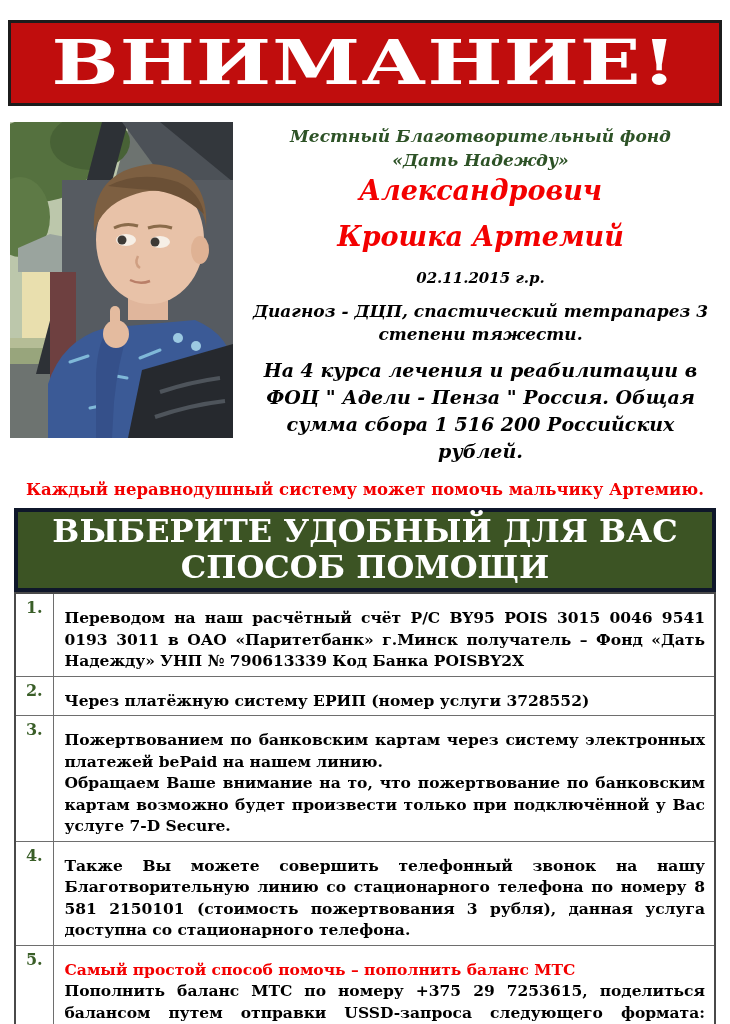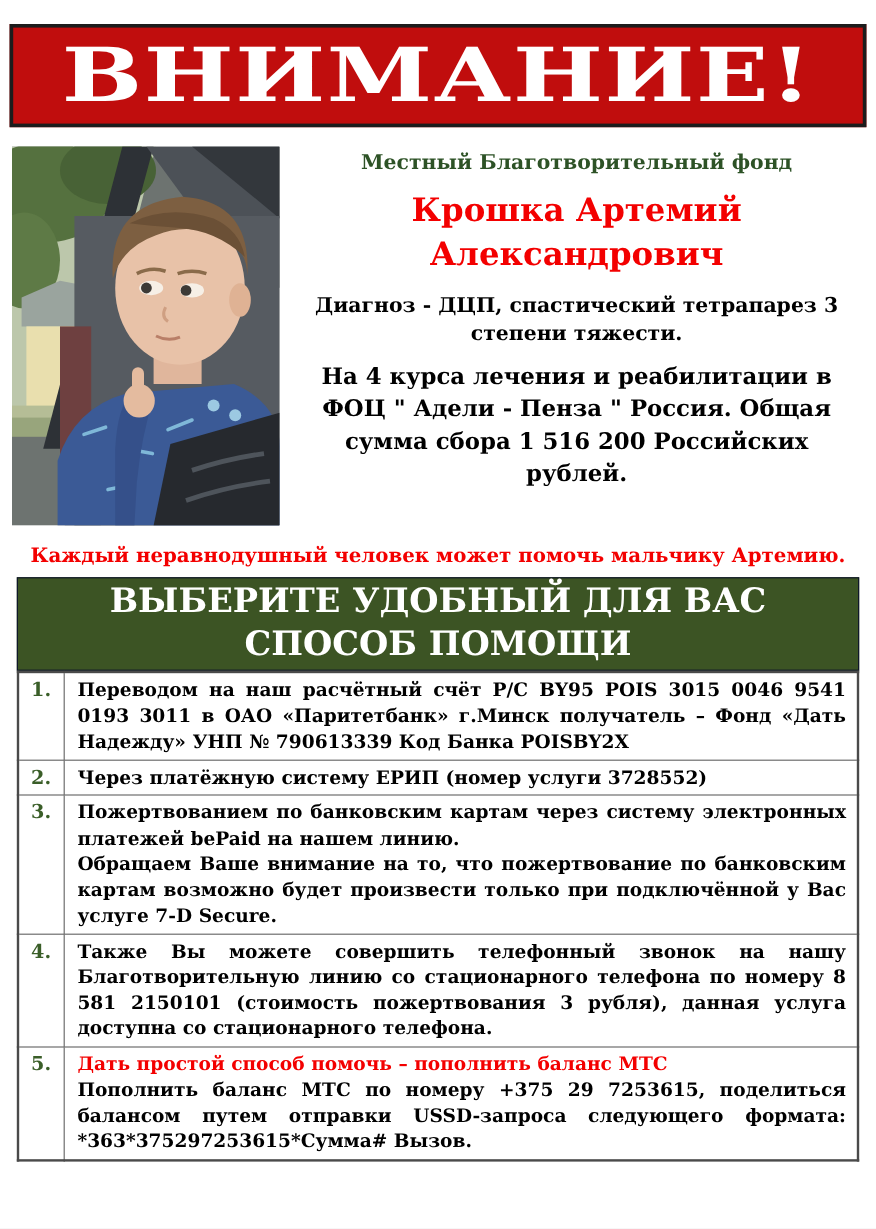--- a/index.html
+++ b/index.html
@@ -13,43 +13,43 @@
   .attention-banner {
     margin:20px 8px 0 8px; height:86px;
     background:#c00d0d; border:3px solid #1c1c1c;
     display:flex; align-items:center; justify-content:center; overflow:hidden;
   }
   .attention-banner span {
     color:#ffffff; font-size:62px; line-height:1; letter-spacing:1px;
     display:inline-block; transform:scaleX(1.28); transform-origin:center;
   }
   
-  .content-row { display:flex; margin:16px 8px 12px 8px; gap:6px; }
+  .content-row { display:flex; margin:16px 8px 12px 8px; gap:6px;font-style:italic; }
   .photo { width:223px; height:316px; flex:none; margin-left:2px; }
   .photo svg { display:block; width:100%; height:100%; }
   .intro { flex:1; text-align:center; padding:0 4px; }
   .fund { color:#2d5226; font-size:17px; line-height:24px; }
   .fund-first { margin-top:2px; }
   .kid-name { color:#f30000; font-size:27px; line-height:37px; margin-top:9px; }
   .dob { font-size:15px; margin-top:14px; }
   .diagnosis { font-size:17px; line-height:23px; margin-top:13px; }
   .summary { font-size:19px; line-height:27px; margin-top:11px; }
   
   .appeal { color:#f30000; font-size:16.5px; text-align:center; margin-top:15px; }
   
   .methods-header {
-    margin:9px 14px 0 14px; background:#3c5424; border:1px solid #0f172a;
-    color:#ffffff; font-size:28px; line-height:36px; text-align:center;
+    margin:9px 14px 0 14px; background:#3c5424; border:4px solid #0f172a;
+    color:#ffffff; font-size:32px; line-height:36px; text-align:center;
     padding:1px 6px 3px 6px;
   }
   
   table.methods { width:702px; margin:0 14px; border-collapse:collapse; border:2px solid #4a4a4a; }
   table.methods td { border:1px solid #6e6e6e; vertical-align:top; }
   td.num { width:38px; text-align:center; color:#3a5e28; font-size:16px; padding-top:4px; }
-  td.txt { padding:3px 9px 4px 11px; font-size:15.5px; line-height:21.5px; }
+  td.txt { padding:13px 9px 4px 11px; font-size:15.5px; line-height:21.5px; }
   .just { text-align:justify; }
   td.txt p { margin:0; }
   .pad-b-lg { padding-bottom:28px; }
   .pad-b-md { padding-bottom:18px; }
   .hl-red { color:#f30000; }
   .gap-top { margin-top:21px; }
 </style>
 </head>
 <body>
 
@@ -111,28 +111,30 @@
         <path d="M86,316 L86,252 Q88,216 100,206 L112,200 L118,210 Q108,240 104,280 L102,316 Z" fill="#35508a"></path>
         <rect x="100" y="184" width="10" height="26" rx="5" fill="#e4bb9f"></rect>
         <ellipse cx="106" cy="212" rx="13" ry="14" fill="#e4bb9f"></ellipse>
 
         <polygon points="132,248 223,222 223,316 118,316" fill="#26292e"></polygon>
         <path d="M150,270 q30,-10 60,-14 M145,295 q35,-12 70,-16" stroke="#4e545b" stroke-width="4" fill="none"></path>
       </svg>
     </div>
     <div class="intro">
       <p class="fund fund-first">Местный Благотворительный фонд</p>
+      <p class="fund">«Дать Надежду»</p>
+      <p class="kid-name" style="margin-top:0;">Александрович</p>
       <p class="kid-name">Крошка Артемий</p>
-      <p class="kid-name" style="margin-top:0;">Александрович</p>
+      <p class="dob">02.11.2015 г.р.</p>
       <p class="diagnosis">Диагноз - ДЦП, спастический тетрапарез 3 степени тяжести.</p>
       <p class="summary">На 4 курса лечения и реабилитации в ФОЦ " Адели - Пенза " Россия. Общая сумма сбора 1 516 200 Российских рублей.</p>
     </div>
   </div>
 
-  <p class="appeal">Каждый неравнодушный человек может помочь мальчику Артемию.</p>
+  <p class="appeal">Каждый неравнодушный систему может помочь мальчику Артемию.</p>
 
   <div class="methods-header">ВЫБЕРИТЕ УДОБНЫЙ ДЛЯ ВАС СПОСОБ ПОМОЩИ</div>
 
   <table class="methods">
     <tbody>
         <tr>
       <td class="num">1.</td>
       <td class="txt just">Переводом на наш расчётный счёт Р/С BY95 POIS 3015 0046 9541 0193 3011 в ОАО «Паритетбанк» г.Минск получатель – Фонд «Дать Надежду» УНП № 790613339 Код Банка POISBY2X</td>
     </tr>
     <tr>
@@ -146,20 +148,20 @@
         <p>Обращаем Ваше внимание на то, что пожертвование по банковским картам возможно будет произвести только при подключённой у Вас услуге 7-D Secure.</p>
       </td>
     </tr>
     <tr>
       <td class="num">4.</td>
       <td class="txt just pad-b-md">Также Вы можете совершить телефонный звонок на нашу Благотворительную линию со стационарного телефона по номеру 8 581 2150101 (стоимость пожертвования 3 рубля), данная услуга доступна со стационарного телефона.</td>
     </tr>
     <tr>
       <td class="num">5.</td>
       <td class="txt just">
-        <p class="hl-red">Дать простой способ помочь – пополнить баланс МТС</p>
+        <p class="hl-red">Самый простой способ помочь – пополнить баланс МТС</p>
         <p class="gap-top">Пополнить баланс МТС по номеру +375 29 7253615, поделиться балансом путем отправки USSD-запроса следующего формата: *363*375297253615*Сумма# Вызов.</p>
       </td>
     </tr>
   </tbody>
     </table>
 
 </div>
 
 </body></html>

